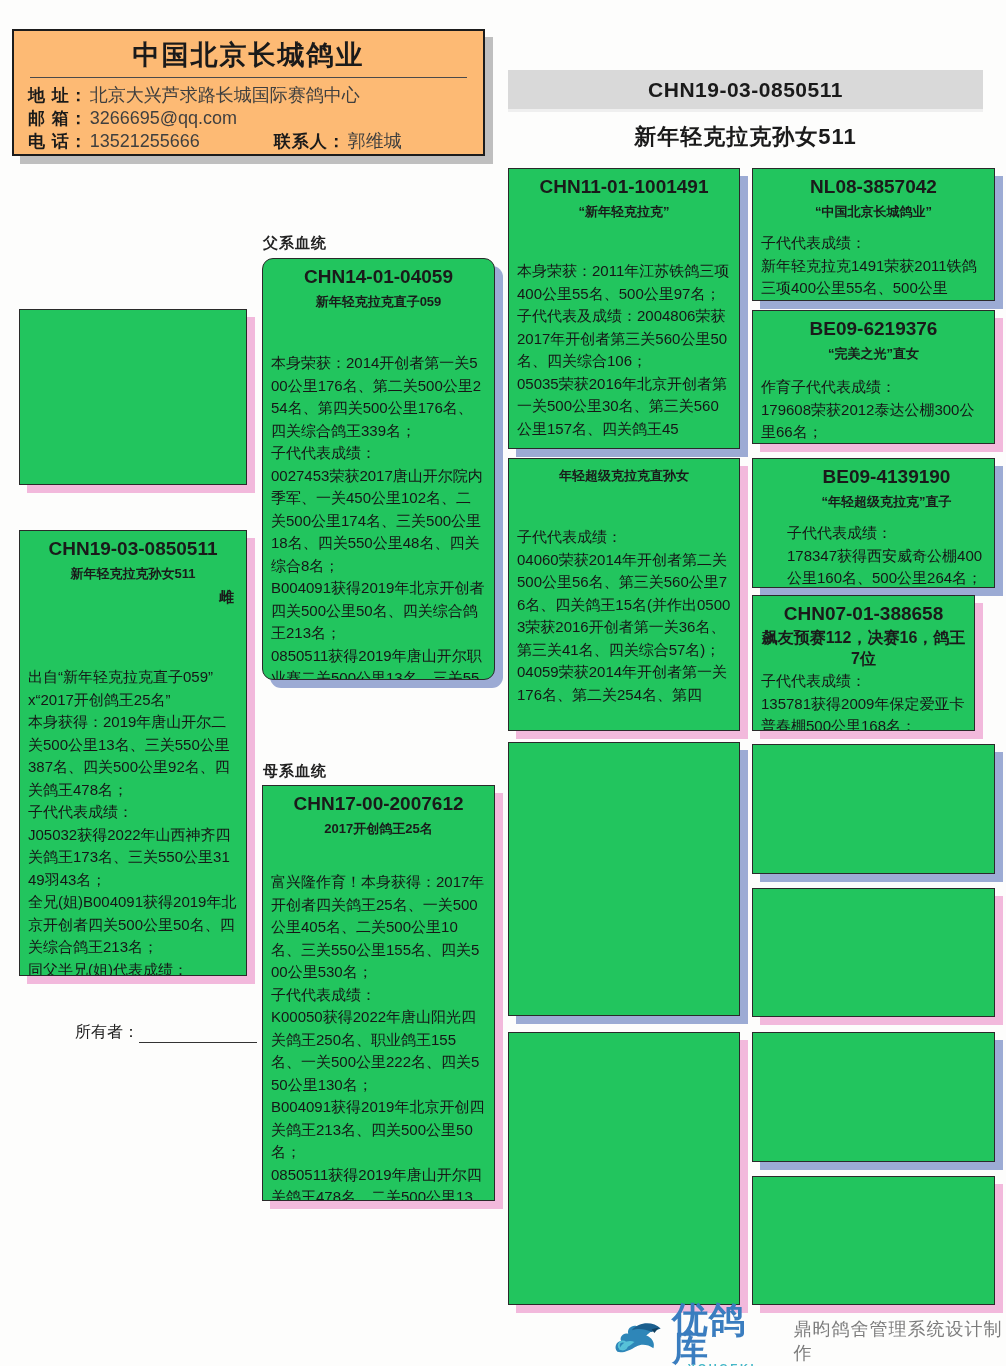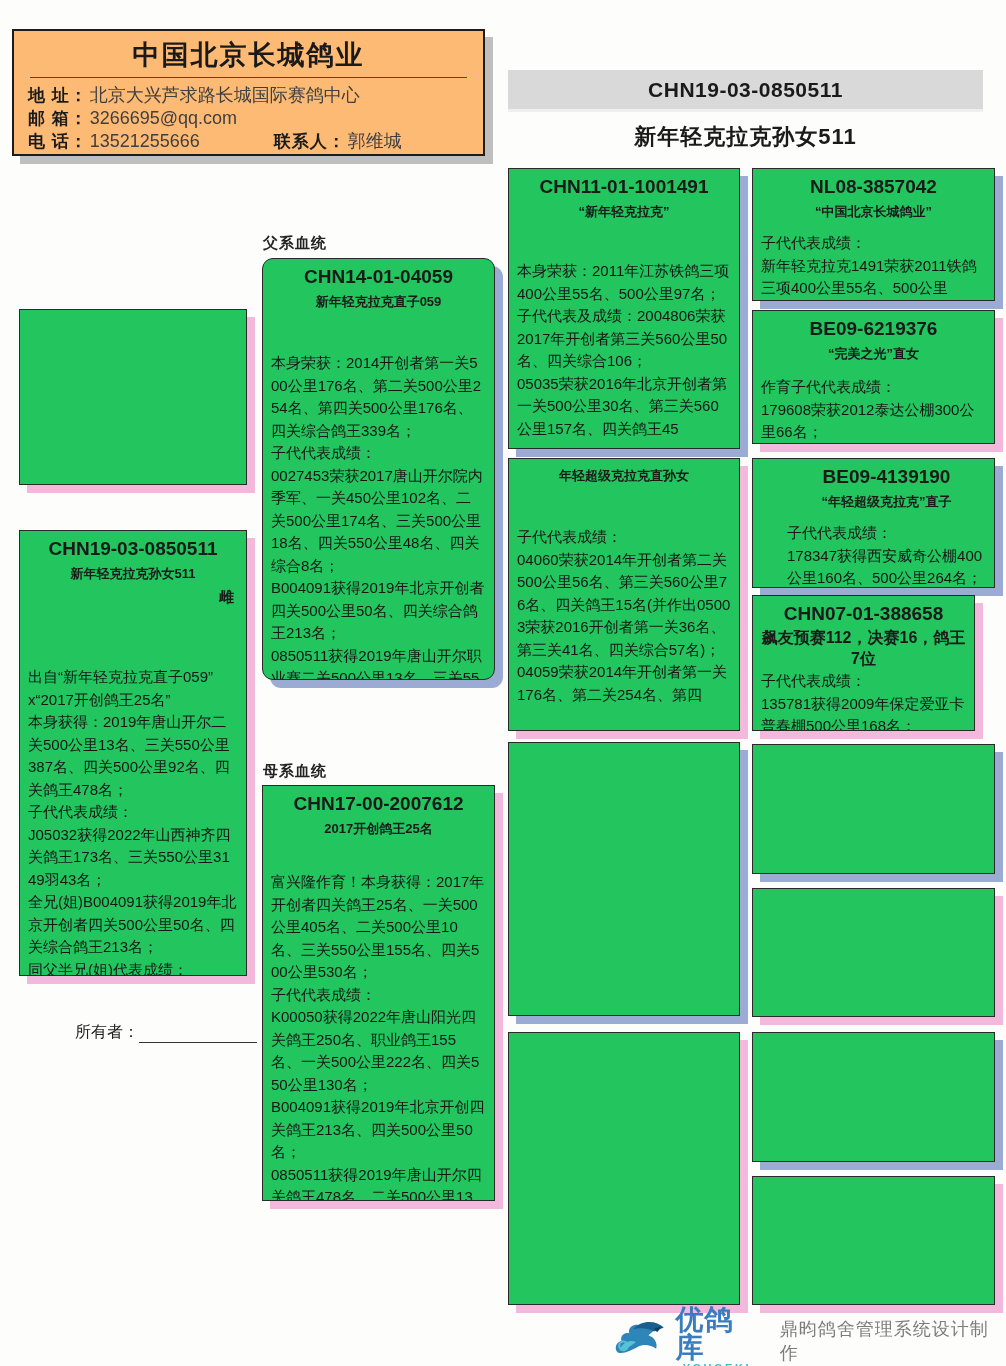--- a/index.html
+++ b/index.html
@@ -54,21 +54,21 @@
 
   .section-label { position:absolute; font-size:15px; font-weight:bold; color:#222; letter-spacing:1px;margin-top:12px; }
 
   .owner-line { position:absolute; left:64px; top:1022px; font-size:16px; color:#222; display:flex; align-items:flex-end;margin-left:11px; }
   .owner-blank { display:inline-block; width:118px; border-bottom:1.5px solid #333; height:18px; }
 
   
   .footer { position:absolute; left:612px; top:1306px; display:flex; align-items:center; }
   .logo-icon { width:58px; height:50px; }
   .logo-text { margin-left:6px; display:flex; flex-direction:column; align-items:center; }
-  .logo-cn { font-size:28px; font-weight:bold; color:#3a7dbf; letter-spacing:1px; line-height:28px; }
+  .logo-cn { font-size:36px; font-weight:bold; color:#3a7dbf; letter-spacing:1px; line-height:28px; }
   .logo-en { font-size:11px; font-weight:bold; color:#45b8c8; letter-spacing:2.5px; line-height:13px; }
   .credit  { margin-left:18px; font-size:18px; color:#7c7c7c; letter-spacing:1px; }
 </style>
 </head>
 <body>
 
 <div id="page">
 
   <div class="company-card">
     <div class="company-name">中国北京长城鸽业</div>

